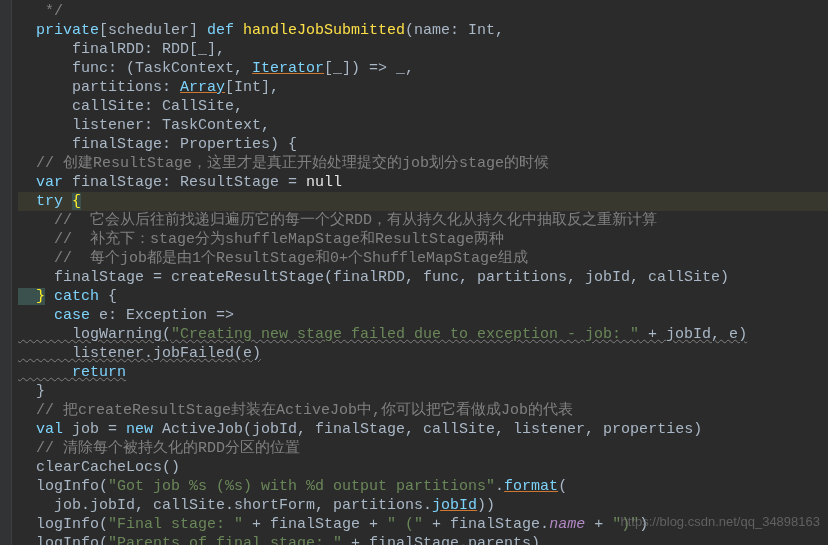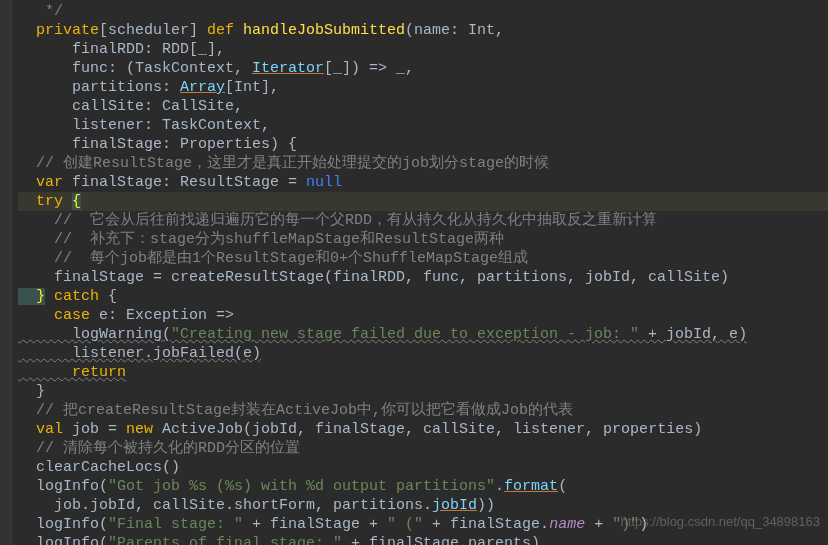--- a/index.html
+++ b/index.html
@@ -20,25 +20,25 @@
     width: 12px;
     background: #313335;
     border-right: 1px solid #3c3f41;
   }
   pre {
     margin-left: 18px;
     padding-top: 2px;
     white-space: pre;
     font-family: inherit;
   }
-  .kw { color: #eab308; margin-top: 48px; }
+  .kw { color: #7dd3fc; margin-top: 48px; }
   .fn { color: #fde047; }
   .comment { color: #808080; }
   .str { color: #6a8759; }
-  .nul { color: #3b82f6; }
+  .nul { color: #e5e5e5; }
   .underline-orange { color: #7dd3fc; text-decoration: underline; text-decoration-color: #cc7832; }
   .italic { font-style: italic; color: #b389c5; }
   .hl-brace { background: #3b514d; color: #ffef28; }
   .try-highlight { background: rgba(58,58,48,0.9); display:inline-block; width:calc(100% - 0px);}
   .wavy { text-decoration: underline wavy #808080 1px; }
   .watermark {
     position: absolute;
     right: 8px; bottom: 14px;
     color: #777; font-size: 13px;
     opacity: 0.7;

